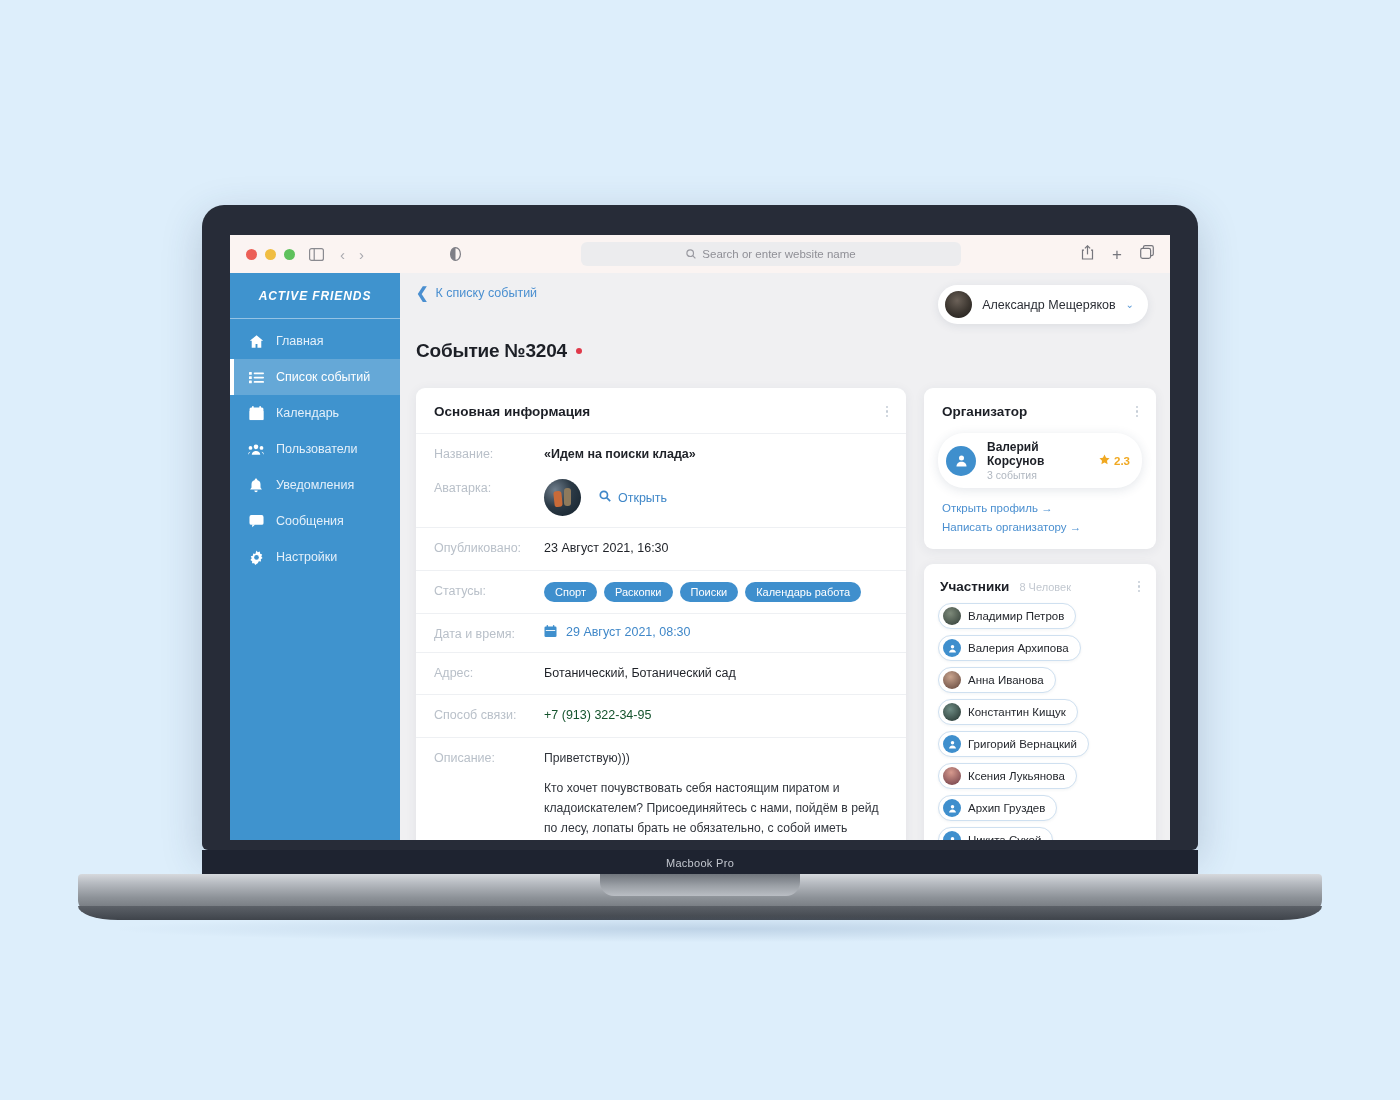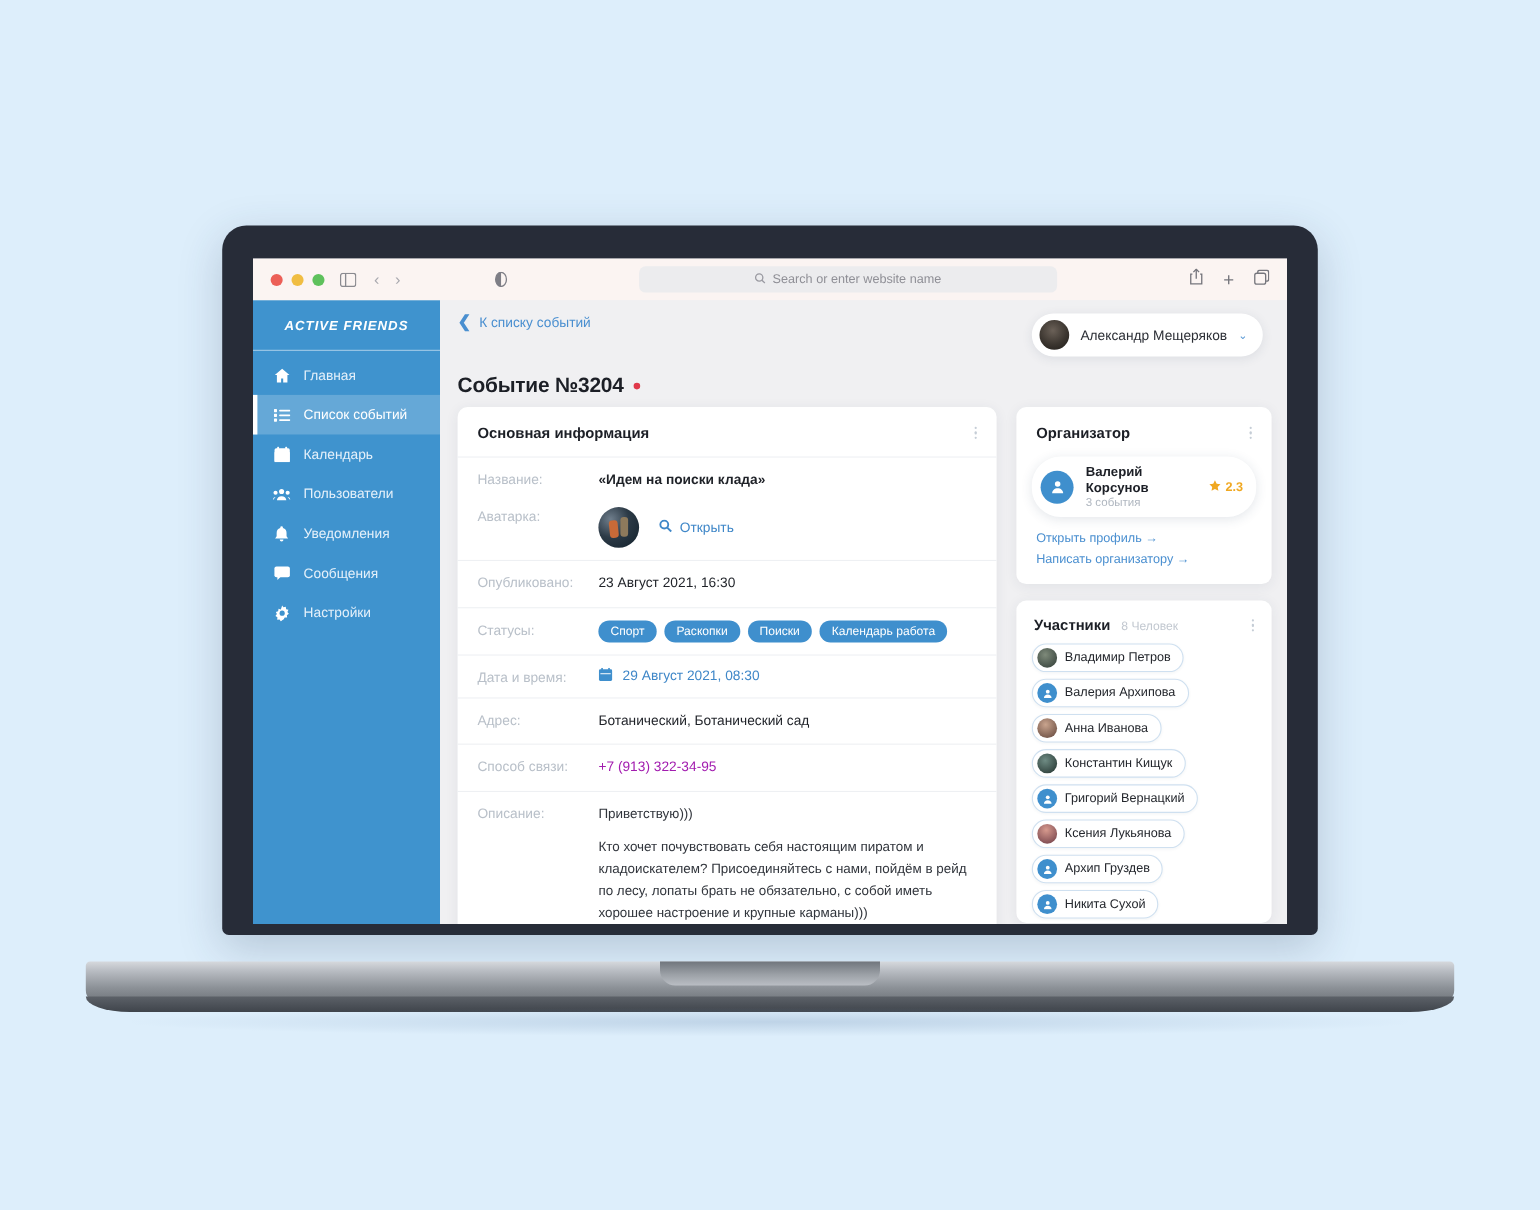--- a/index.html
+++ b/index.html
@@ -131,21 +131,21 @@
   }
   .user-name { font-size:12.5px; color:#2c2f36; }
   .caret { color:#5b9ad6; font-size:10px; }
 
   .page-title {
     margin-top: 16px; display:flex; align-items:center; gap:9px;
     font-size: 19px; font-weight: bold; color:#1c1f26; letter-spacing:-.2px;
   }
   .title-dot { width:6px; height:6px; border-radius:50%; background:#e0394a; }
 
-  .columns { display:flex; gap: 18px; margin-top: 8px; }
+  .columns { display:flex; gap: 18px; margin-top: 26px; }
 
   .card {
     background:#fff; border-radius: 9px;
     box-shadow: 0 2px 12px rgba(40,60,90,.07);
   }
   .card-head {
     display:flex; align-items:center; justify-content:space-between;
     padding: 16px 18px 14px 18px;
   }
   .card-title { font-size:13.5px; font-weight:bold; color:#1c1f26; }
@@ -157,21 +157,21 @@
   .info-card { min-height: 470px; }
   .row {
     display:flex; align-items:flex-start;
     padding: 11px 18px; border-top: 1px solid #eef0f3;
     font-size: 12.5px;
   }
   .row.first { border-top: none; padding-top: 4px; }
   .row-label { width: 110px; flex-shrink:0; color:#b9c0c9; padding-top: 2px; }
   .row-val { color:#1f2228; line-height:1.55; }
   .row-val.bold { font-weight: bold; }
-  .row-val.link { color:#a21caf; }
+  .row-val.link { color:#14532d; }
 
   .ev-avatar {
     width: 37px; height: 37px; border-radius:50%;
     background: radial-gradient(circle at 30% 30%, #6f7e8c 0%, #2c3a46 45%, #12202b 100%);
     position: relative; overflow:hidden; flex-shrink:0;
   }
   .ev-avatar::after{
     content:""; position:absolute; left:10px; top:12px; width:8px; height:16px;
     background:#c96a38; border-radius:3px; transform: rotate(-6deg);
   }
@@ -586,17 +586,20 @@
               </div>
 
             </div>
 
           </section>
         </div>
       </main>
     </div>
   </div>
 
+  <div class="laptop-chin">
+    <span class="laptop-chin-label">Macbook Pro</span>
+  </div>
   <div class="laptop-base"></div>
   <div class="laptop-notch"></div>
   <div class="laptop-base-edge"></div>
   <div class="laptop-foot-shadow"></div>
 </div>
 
 </body></html>

